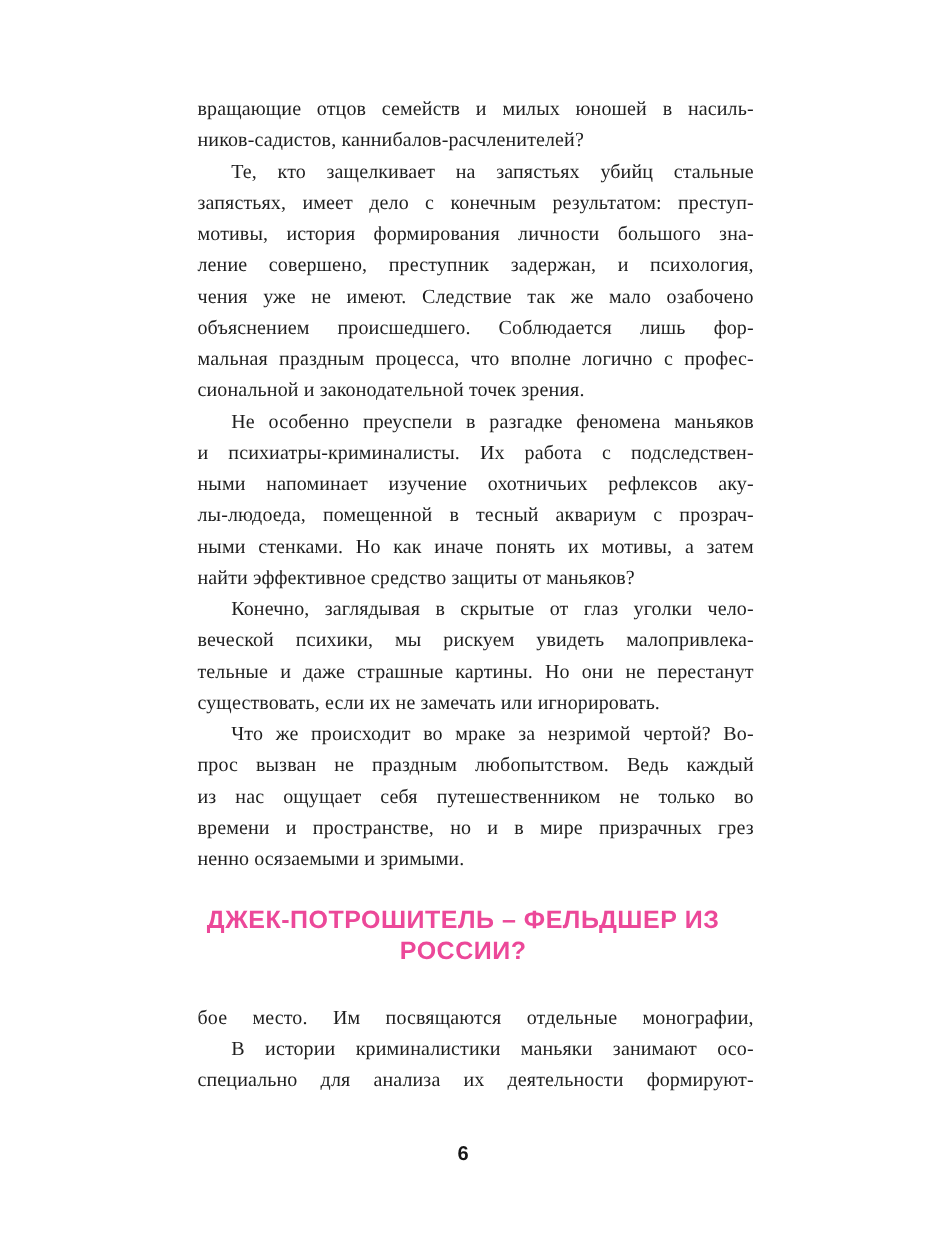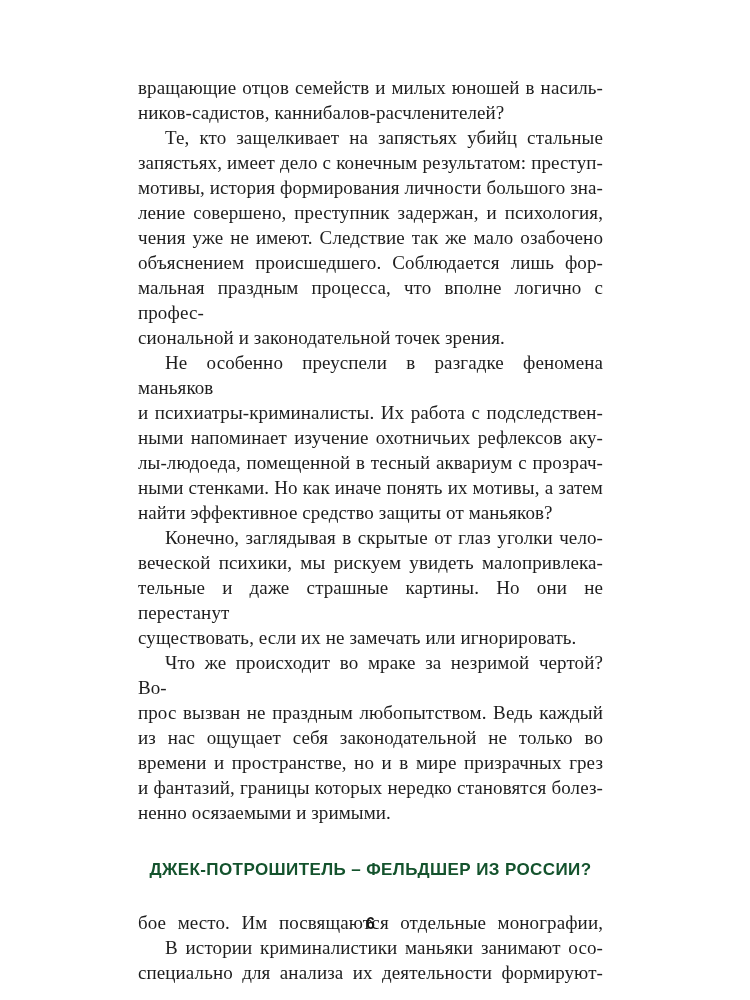--- a/index.html
+++ b/index.html
@@ -20,41 +20,42 @@
     position: absolute;
     left: 138px;
     top: 75px;
     width: 465px;
   }
   .para {
     margin: 0;
     padding: 0;
   }
   .line {
-    font-size: 19px;
+    font-size: 16px;
     line-height: 25px;
     text-align: justify;
     text-align-last: justify;
     letter-spacing: 0.1px;
+    margin-left: 20px;
   }
   .line.last-left {
     text-align-last: left;
   }
   .line.indent {
     text-indent: 27px;
   }
   .section-heading {
-    margin-top: 32px;
+    margin-top: 24px;
     font-family: "Liberation Sans", sans-serif;
     font-weight: 700;
-    font-size: 17px;
+    font-size: 20px;
     line-height: 25px;
     letter-spacing: 0.4px;
     text-align: center;
-    color: #14532d;
+    color: #ec4899;
   }
   .section-text {
     margin-top: 28px;
   }
   .page-number {
     position: absolute;
     left: 138px;
     top: 911px;
     width: 465px;
     text-align: center;
@@ -95,23 +96,22 @@
         </div>
         <div class="para">
           <div class="line indent">Конечно, заглядывая в скрытые от глаз уголки чело-</div>
           <div class="line">веческой психики, мы рискуем увидеть малопривлека-</div>
           <div class="line">тельные и даже страшные картины. Но они не перестанут</div>
           <div class="line last-left">существовать, если их не замечать или игнорировать.</div>
         </div>
         <div class="para">
           <div class="line indent">Что же происходит во мраке за незримой чертой? Во-</div>
           <div class="line">прос вызван не праздным любопытством. Ведь каждый</div>
-          <div class="line">из нас ощущает себя законодательной не только во</div>
+          <div class="line">из нас ощущает себя путешественником не только во</div>
           <div class="line">времени и пространстве, но и в мире призрачных грез</div>
-          <div class="line">и фантазий, границы которых нередко становятся болез-</div>
           <div class="line last-left">ненно осязаемыми и зримыми.</div>
         </div>
       </div>
     <div class="section-heading">ДЖЕК-ПОТРОШИТЕЛЬ – ФЕЛЬДШЕР ИЗ РОССИИ?</div>
     <div id="section-text" class="section-text">
         <div class="para">
           <div class="line">бое место. Им посвящаются отдельные монографии,</div>
           <div class="line indent">В истории криминалистики маньяки занимают осо-</div>
           <div class="line">специально для анализа их деятельности формируют-</div>
         </div>

